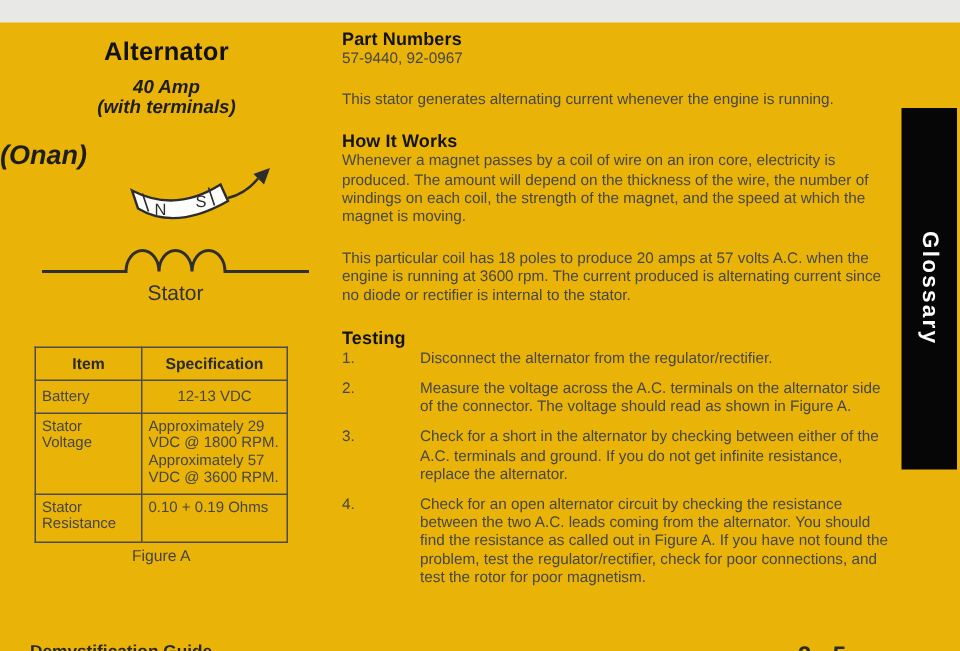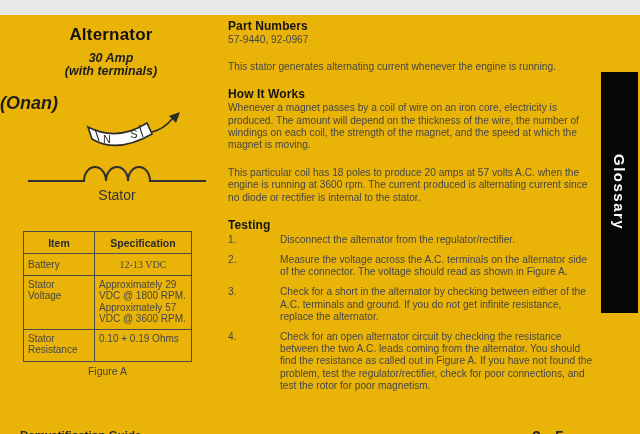--- a/index.html
+++ b/index.html
@@ -27,21 +27,21 @@
   .fig-table { position:absolute; left:23px; top:216px; border-collapse:collapse;
     font-size:10px; color:#464646; }
   .fig-table th, .fig-table td { border:1px solid #4c4c4c; padding:3px 4px; vertical-align:top; }
   .fig-table th { font-weight:bold; text-align:center; color:#2b2b2b; font-size:10.5px;
     height:22px; vertical-align:middle; }
   .col-item { width:71px; }
   .col-spec { width:97px; }
   .row-battery td { height:22px; vertical-align:middle; }
   .row-voltage td { height:54px; }
   .row-resist td { height:32px; }
-  .spec-center { text-align:center;font-family:Liberation Serif, serif; }
+  .spec-center { text-align:center; }
   .spec-line { margin-bottom:1px; }
   .fig-caption { position:absolute; left:23px; top:350px; width:169px; text-align:center;
     font-size:10.5px; color:#444; }
 
   
   .right-col { position:absolute; left:228px; top:5px; width:368px; }
   .sec { margin-bottom:15px; }
   .sec-heading { font-size:12px; font-weight:bold; color:#141414; line-height:13px;
     margin-bottom:1px; letter-spacing:.1px; }
   .body-text { font-size:10.2px; line-height:12.2px; color:#474747; }
@@ -64,21 +64,21 @@
     font-weight:bold; color:#2a2a2a; }
 </style>
 </head>
 <body>
 
 <div class="page">
 
   <div class="left-col">
     <div class="doc-title">Alternator</div>
     <div class="doc-subtitle">
-      <div>30 Amp</div>
+      <div>40 Amp</div>
       <div>(with terminals)</div>
     </div>
     <div class="doc-brand">(Onan)</div>
 
     <svg class="diagram-svg" viewBox="0 0 222 200">
 
       <path d="M88,112 Q117,127 147,108 L152,119 Q117,139 92,124 Z" fill="#fdfdfc" stroke="#2c2c2c" stroke-width="1.6"></path>
       <line x1="95" y1="114" x2="99" y2="126" stroke="#2c2c2c" stroke-width="1.1"></line>
       <line x1="139" y1="110" x2="143" y2="122" stroke="#2c2c2c" stroke-width="1.1"></line>
       <text x="107" y="128" font-size="11" fill="#2c2c2c" text-anchor="middle">N</text>

